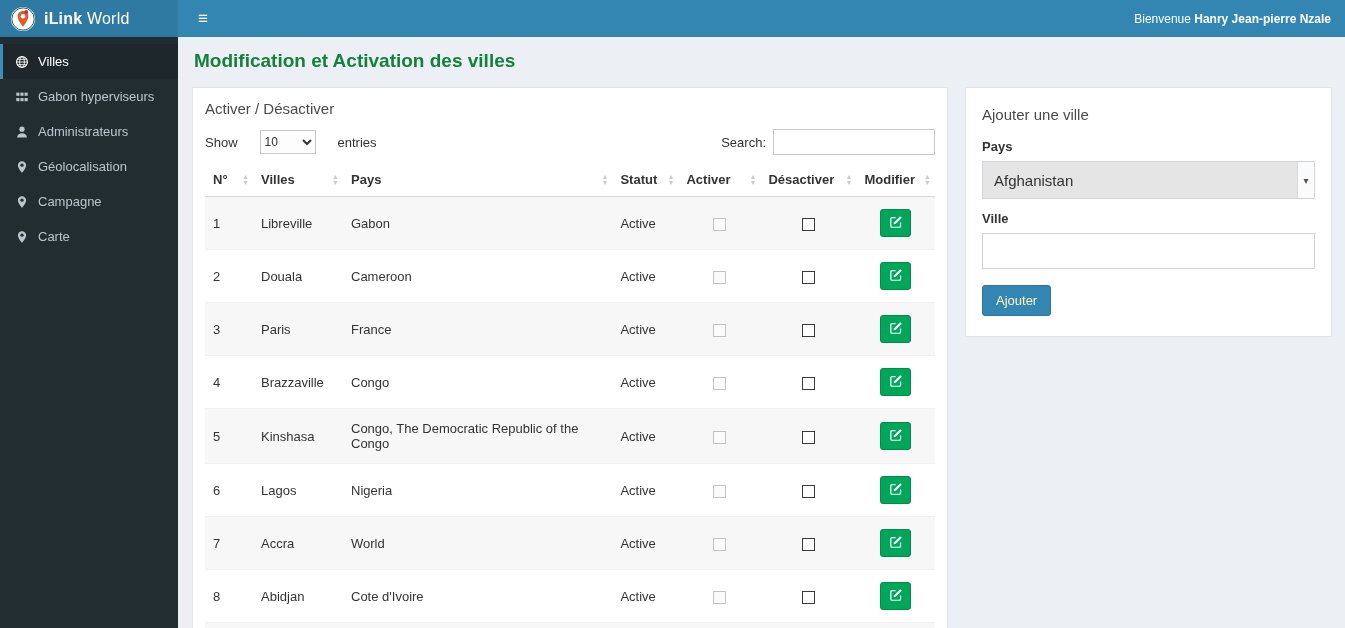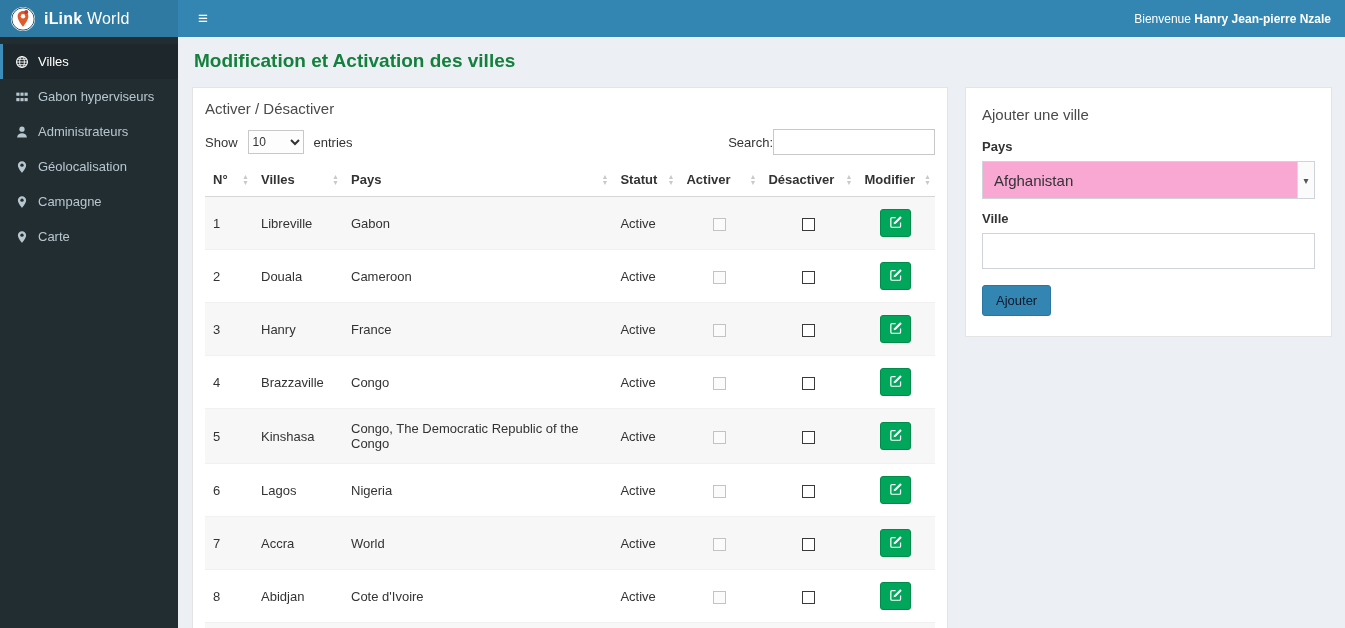--- a/index.html
+++ b/index.html
@@ -43,23 +43,23 @@
   .content { position:absolute; top:37px; left:178px; right:0; bottom:0; padding:8px 14px 0 14px; overflow:hidden; }
   .page-title { font-size:19px; font-weight:bold; color:#15803d; margin:5px 2px 15px 2px; }
   .main-row { display:flex; gap:17px; align-items:flex-start; }
 
   .panel { background:#fff; border:1px solid #e4e4e4; }
   .table-panel { width:756px; flex:0 0 756px; padding:10px 12px; }
   .panel-title { font-size:15px; font-weight:normal; color:#4a4a4a; margin:2px 0 12px 0; }
 
   
   .controls { display:flex; justify-content:space-between; align-items:center; margin-bottom:8px; font-size:13px; color:#333; }
-  .length { display:flex; align-items:center; gap:10px; }
+  .length { display:flex; align-items:center; gap:22px; }
   .length select { width:56px; height:24px; border:1px solid #c8c8c8; background:#fdfdfd; font-size:12px; color:#333; }
-  .search { display:flex; align-items:center; }
+  .search { display:flex; align-items:center; gap:7px; }
   .search input { width:162px; height:26px; border:1px solid #c8c8c8; padding:0 6px; font-size:13px; }
 
   
   table.dt { width:100%; border-collapse:collapse; font-size:13px; }
   table.dt th {
     text-align:left; font-weight:bold; color:#333; padding:9px 20px 9px 8px;
     border-bottom:1px solid #d6d6d6; position:relative; white-space:nowrap; cursor:pointer;
   }
   .sort-icon { position:absolute; right:4px; top:50%; transform:translateY(-50%); color:#c9c9c9; font-size:7px; line-height:6px; }
   .sort-icon span { display:block; }
@@ -77,31 +77,31 @@
     display:inline-flex; align-items:center; justify-content:center; cursor:pointer; color:#fff;
   }
   .edit-btn svg { width:14px; height:14px; }
 
   
   .add-panel { width:367px; flex:0 0 367px; padding:16px 16px 20px 16px; }
   .add-panel .panel-title { margin-bottom:16px; }
   .form-label { display:block; font-size:13px; font-weight:bold; color:#333; margin:12px 0 7px 0; }
   .select-wrap { position:relative; width:100%; }
   .select-wrap select {
-    width:100%; height:38px; border:1px solid #cfd4da; background:#f9a8d4; font-size:15px; color:#333;
+    width:100%; height:38px; border:1px solid #cfd4da; background:#e5e5e5; font-size:15px; color:#333;
     padding:0 24px 0 11px; appearance:none; -webkit-appearance:none; border-radius:0;
   }
   .caret-box {
     position:absolute; right:1px; top:1px; bottom:1px; width:17px;
     border-left:1px solid #d7dbe0; background:#fbfbfb; color:#555;
     display:flex; align-items:center; justify-content:center; font-size:10px; pointer-events:none;
   }
   .ville-input { width:100%; height:36px; border:1px solid #cfd4da; padding:0 10px; font-size:14px; }
   .ajouter-btn {
-    margin-top:16px; background:#3486b2; border:1px solid #2d75a0; color:#0f172a;
+    margin-top:16px; background:#3486b2; border:1px solid #2d75a0; color:#fef9c3;
     font-size:13px; padding:7px 13px; border-radius:3px; cursor:pointer;
   }
 </style>
 </head>
 <body>
 
 <div class="app">
 
   <header class="topbar">
     <div class="brand">
@@ -265,21 +265,21 @@
                 <td class="c-check"><input type="checkbox" class="cb cb-desactiver" style=""></td>
                 <td class="c-mod"><button class="edit-btn">
                     <span><svg viewBox="0 0 16 16">
                         <path d="M12.8 1.4l1.8 1.8-6.9 6.9-2.4.6.6-2.4z" fill="currentColor"></path>
                         <path d="M13.2 8.6v4.2a1.2 1.2 0 0 1-1.2 1.2H3.3a1.2 1.2 0 0 1-1.2-1.2V4.1a1.2 1.2 0 0 1 1.2-1.2h4.2" fill="none" stroke="currentColor" stroke-width="1.4"></path>
                       </svg></span>
                   </button></td>
               </tr>
               <tr class="odd">
                 <td class="c-num">3</td>
-                <td class="c-ville">Hanry</td>
+                <td class="c-ville">Paris</td>
                 <td class="c-pays">France</td>
                 <td class="c-statut">Active</td>
                 <td class="c-check"><input type="checkbox" class="cb cb-activer" disabled="" style=""></td>
                 <td class="c-check"><input type="checkbox" class="cb cb-desactiver" style=""></td>
                 <td class="c-mod"><button class="edit-btn">
                     <span><svg viewBox="0 0 16 16">
                         <path d="M12.8 1.4l1.8 1.8-6.9 6.9-2.4.6.6-2.4z" fill="currentColor"></path>
                         <path d="M13.2 8.6v4.2a1.2 1.2 0 0 1-1.2 1.2H3.3a1.2 1.2 0 0 1-1.2-1.2V4.1a1.2 1.2 0 0 1 1.2-1.2h4.2" fill="none" stroke="currentColor" stroke-width="1.4"></path>
                       </svg></span>
                   </button></td>

